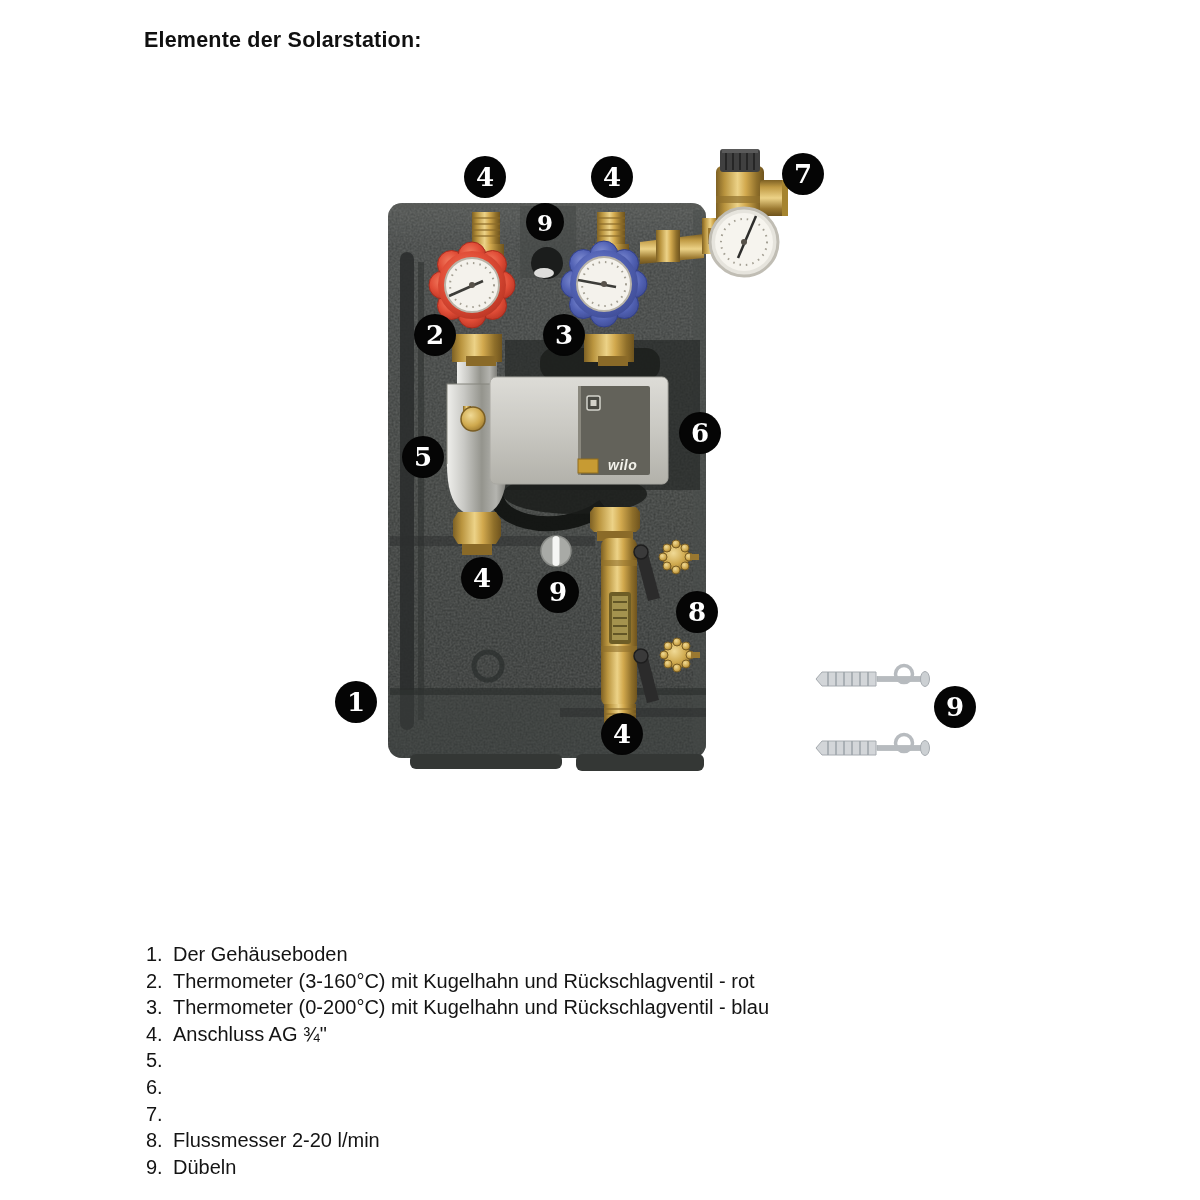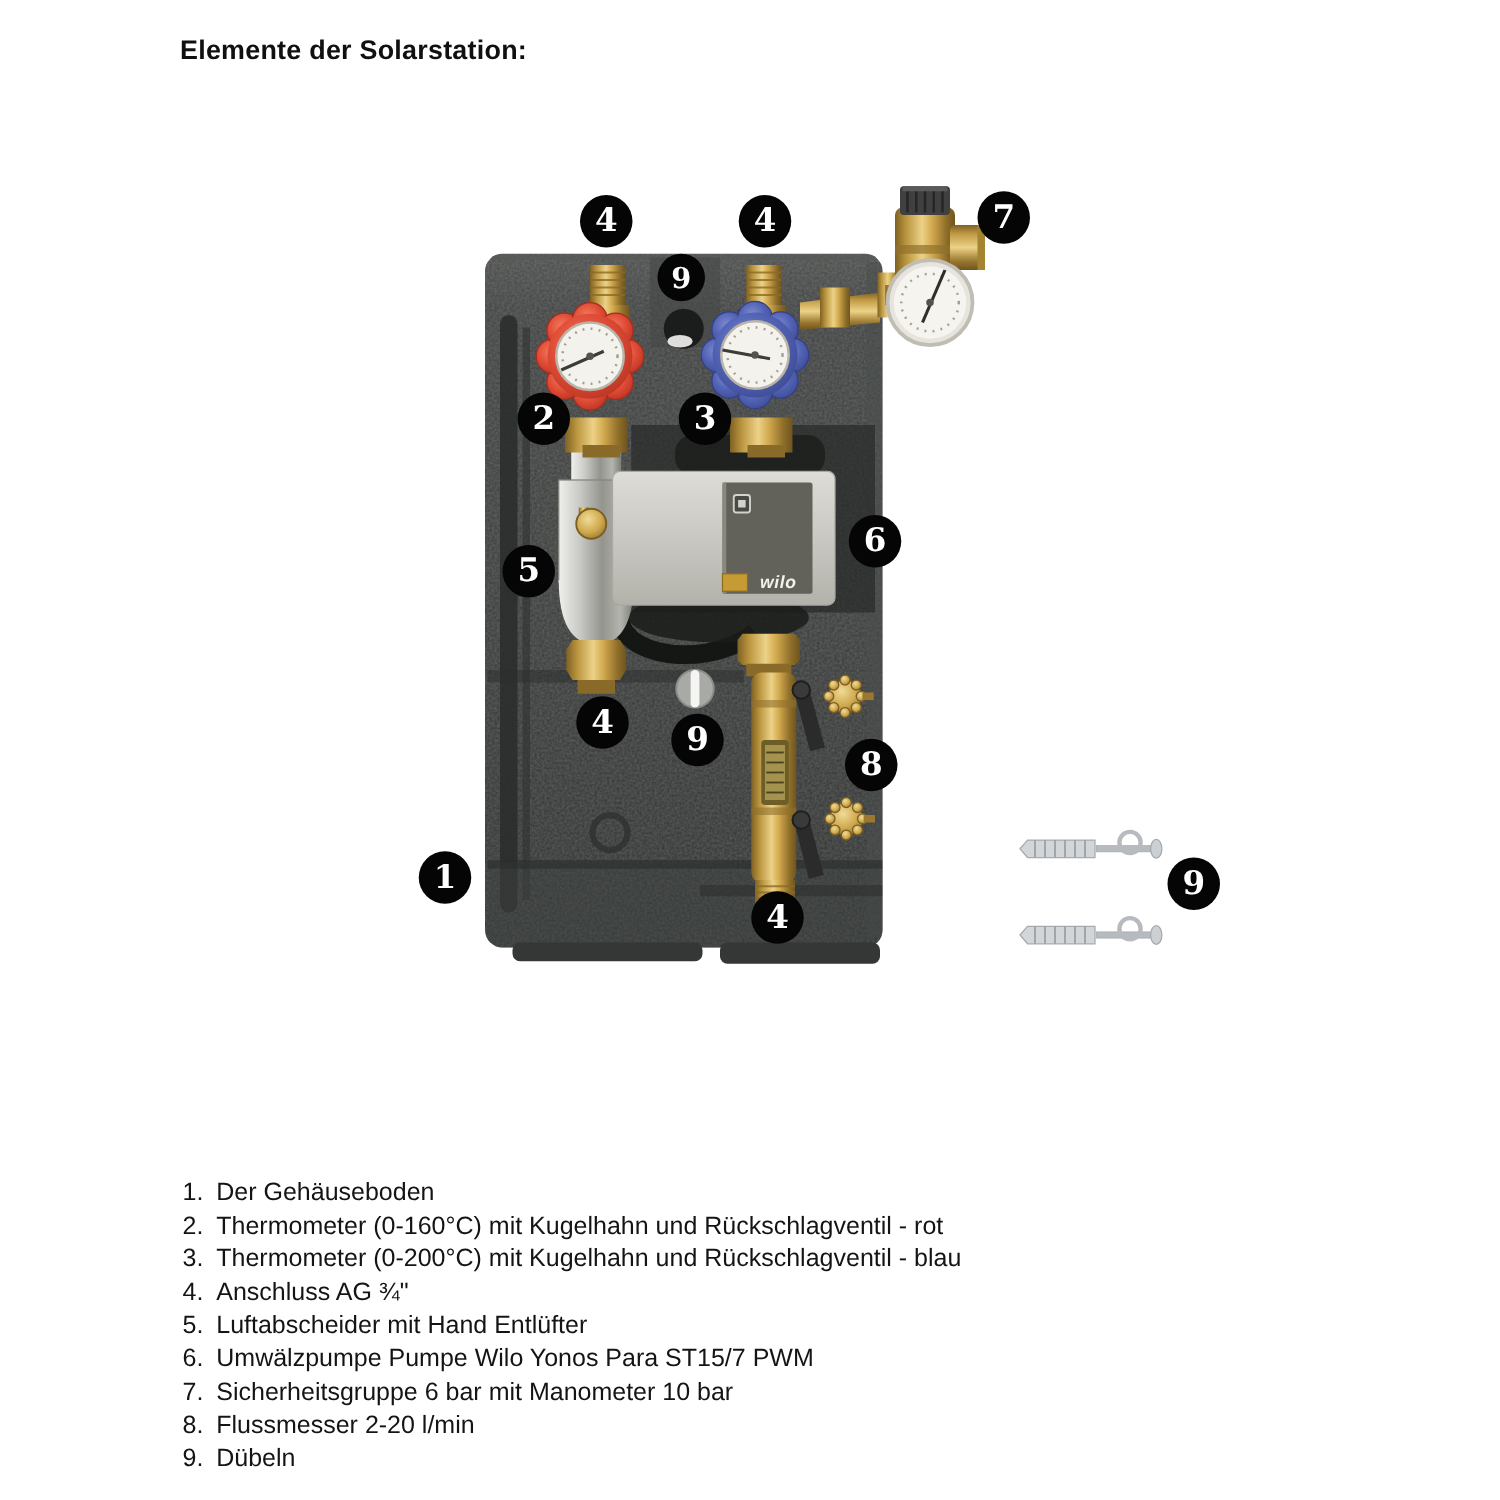--- a/index.html
+++ b/index.html
@@ -341,41 +341,38 @@
   <div class="callout" style="left:602px;top:714px;">4</div>
   <div class="callout" style="left:935px;top:687px;">9</div>
 
   <ul class="legend">
     <li>
         <span class="lnum">1.</span>
         <span class="ltext">Der Gehäuseboden</span>
       </li>
     <li>
         <span class="lnum">2.</span>
-        <span class="ltext">Thermometer (0-160°C) mit Kugelhahn und Rückschlagventil - rot</span>
+        <span class="ltext">Thermometer (3-160°C) mit Kugelhahn und Rückschlagventil - rot</span>
       </li>
     <li>
         <span class="lnum">3.</span>
         <span class="ltext">Thermometer (0-200°C) mit Kugelhahn und Rückschlagventil - blau</span>
       </li>
     <li>
         <span class="lnum">4.</span>
         <span class="ltext">Anschluss AG ¾"</span>
       </li>
     <li>
         <span class="lnum">5.</span>
-        <span class="ltext">Luftabscheider mit Hand Entlüfter</span>
       </li>
     <li>
         <span class="lnum">6.</span>
-        <span class="ltext">Umwälzpumpe Pumpe Wilo Yonos Para ST15/7 PWM</span>
       </li>
     <li>
         <span class="lnum">7.</span>
-        <span class="ltext">Sicherheitsgruppe 6 bar mit Manometer 10 bar</span>
       </li>
     <li>
         <span class="lnum">8.</span>
         <span class="ltext">Flussmesser 2-20 l/min</span>
       </li>
     <li>
         <span class="lnum">9.</span>
         <span class="ltext">Dübeln</span>
       </li>
   </ul>

